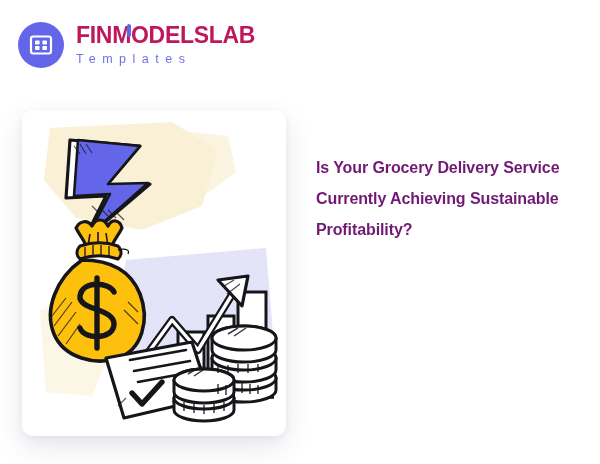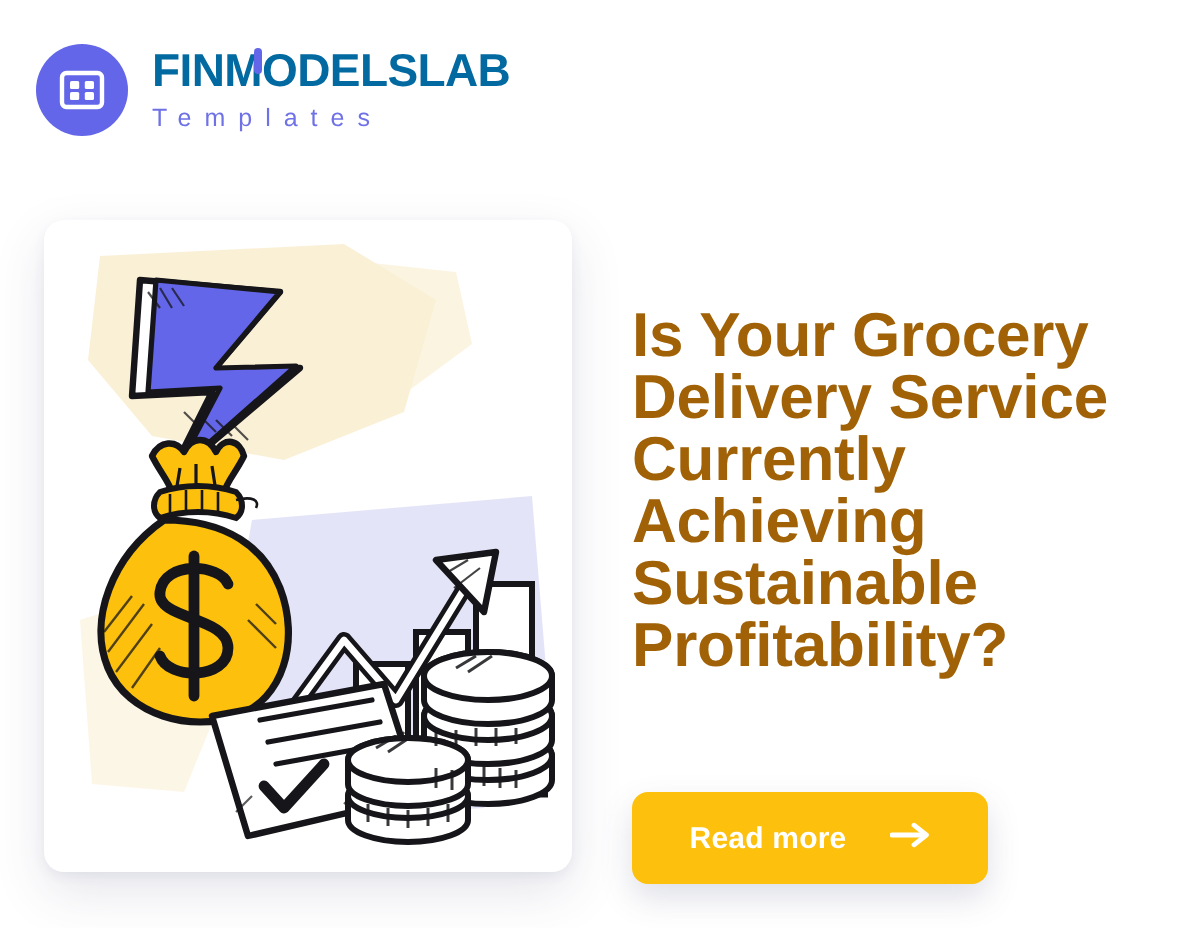--- a/index.html
+++ b/index.html
@@ -46,21 +46,21 @@
   .brand-text {
     display: flex;
     flex-direction: column;
     justify-content: center;
     line-height: 1;
   }
   .brand-name {
     font-size: 23px;
     font-weight: bold;
     letter-spacing: -0.3px;
-    color: #0369a1;
+    color: #be185d;
     position: relative;
     white-space: nowrap;
   }
   .brand-name .pin {
     position: absolute;
     left: 51px;
     top: 0px;
     width: 4px;
     height: 13px;
     border-radius: 2px 2px 2px 2px;
@@ -89,24 +89,24 @@
     overflow: hidden;
   }
   .illus-card svg { display: block; }
 
   
   .headline {
     position: absolute;
     left: 316px;
     top: 152px;
     width: 268px;
-    font-size: 31px;
+    font-size: 16px;
     line-height: 31px;
     font-weight: bold;
-    color: #a16207;
+    color: #701a75;
     letter-spacing: -0.1px;
   }
 
   .cta {
     position: absolute;
     left: 316px;
     top: 396px;
     width: 178px;
     height: 46px;
     background: #fdc00d;
@@ -291,23 +291,14 @@
         <line x1="166" y1="264" x2="176" y2="258"></line>
         <line x1="172" y1="266" x2="184" y2="258"></line>
         <line x1="206" y1="224" x2="216" y2="218"></line>
         <line x1="212" y1="226" x2="224" y2="218"></line>
       </g>
     </svg>
   </div>
 
   <div class="headline">Is Your Grocery Delivery Service Currently Achieving Sustainable Profitability?</div>
 
-  <button class="cta">
-    <span class="cta-label">Read more</span>
-    <span class="cta-arrow">
-      <svg width="20" height="13" viewBox="0 0 20 13" aria-hidden="true">
-        <line x1="1" y1="6.5" x2="16" y2="6.5" stroke="#ffffff" stroke-width="2.4" stroke-linecap="round"></line>
-        <path d="M12 1.6 L18.2 6.5 L12 11.4" fill="none" stroke="#ffffff" stroke-width="2.4" stroke-linecap="round" stroke-linejoin="round"></path>
-      </svg>
-    </span>
-  </button>
 
 </div>
 
 </body></html>

